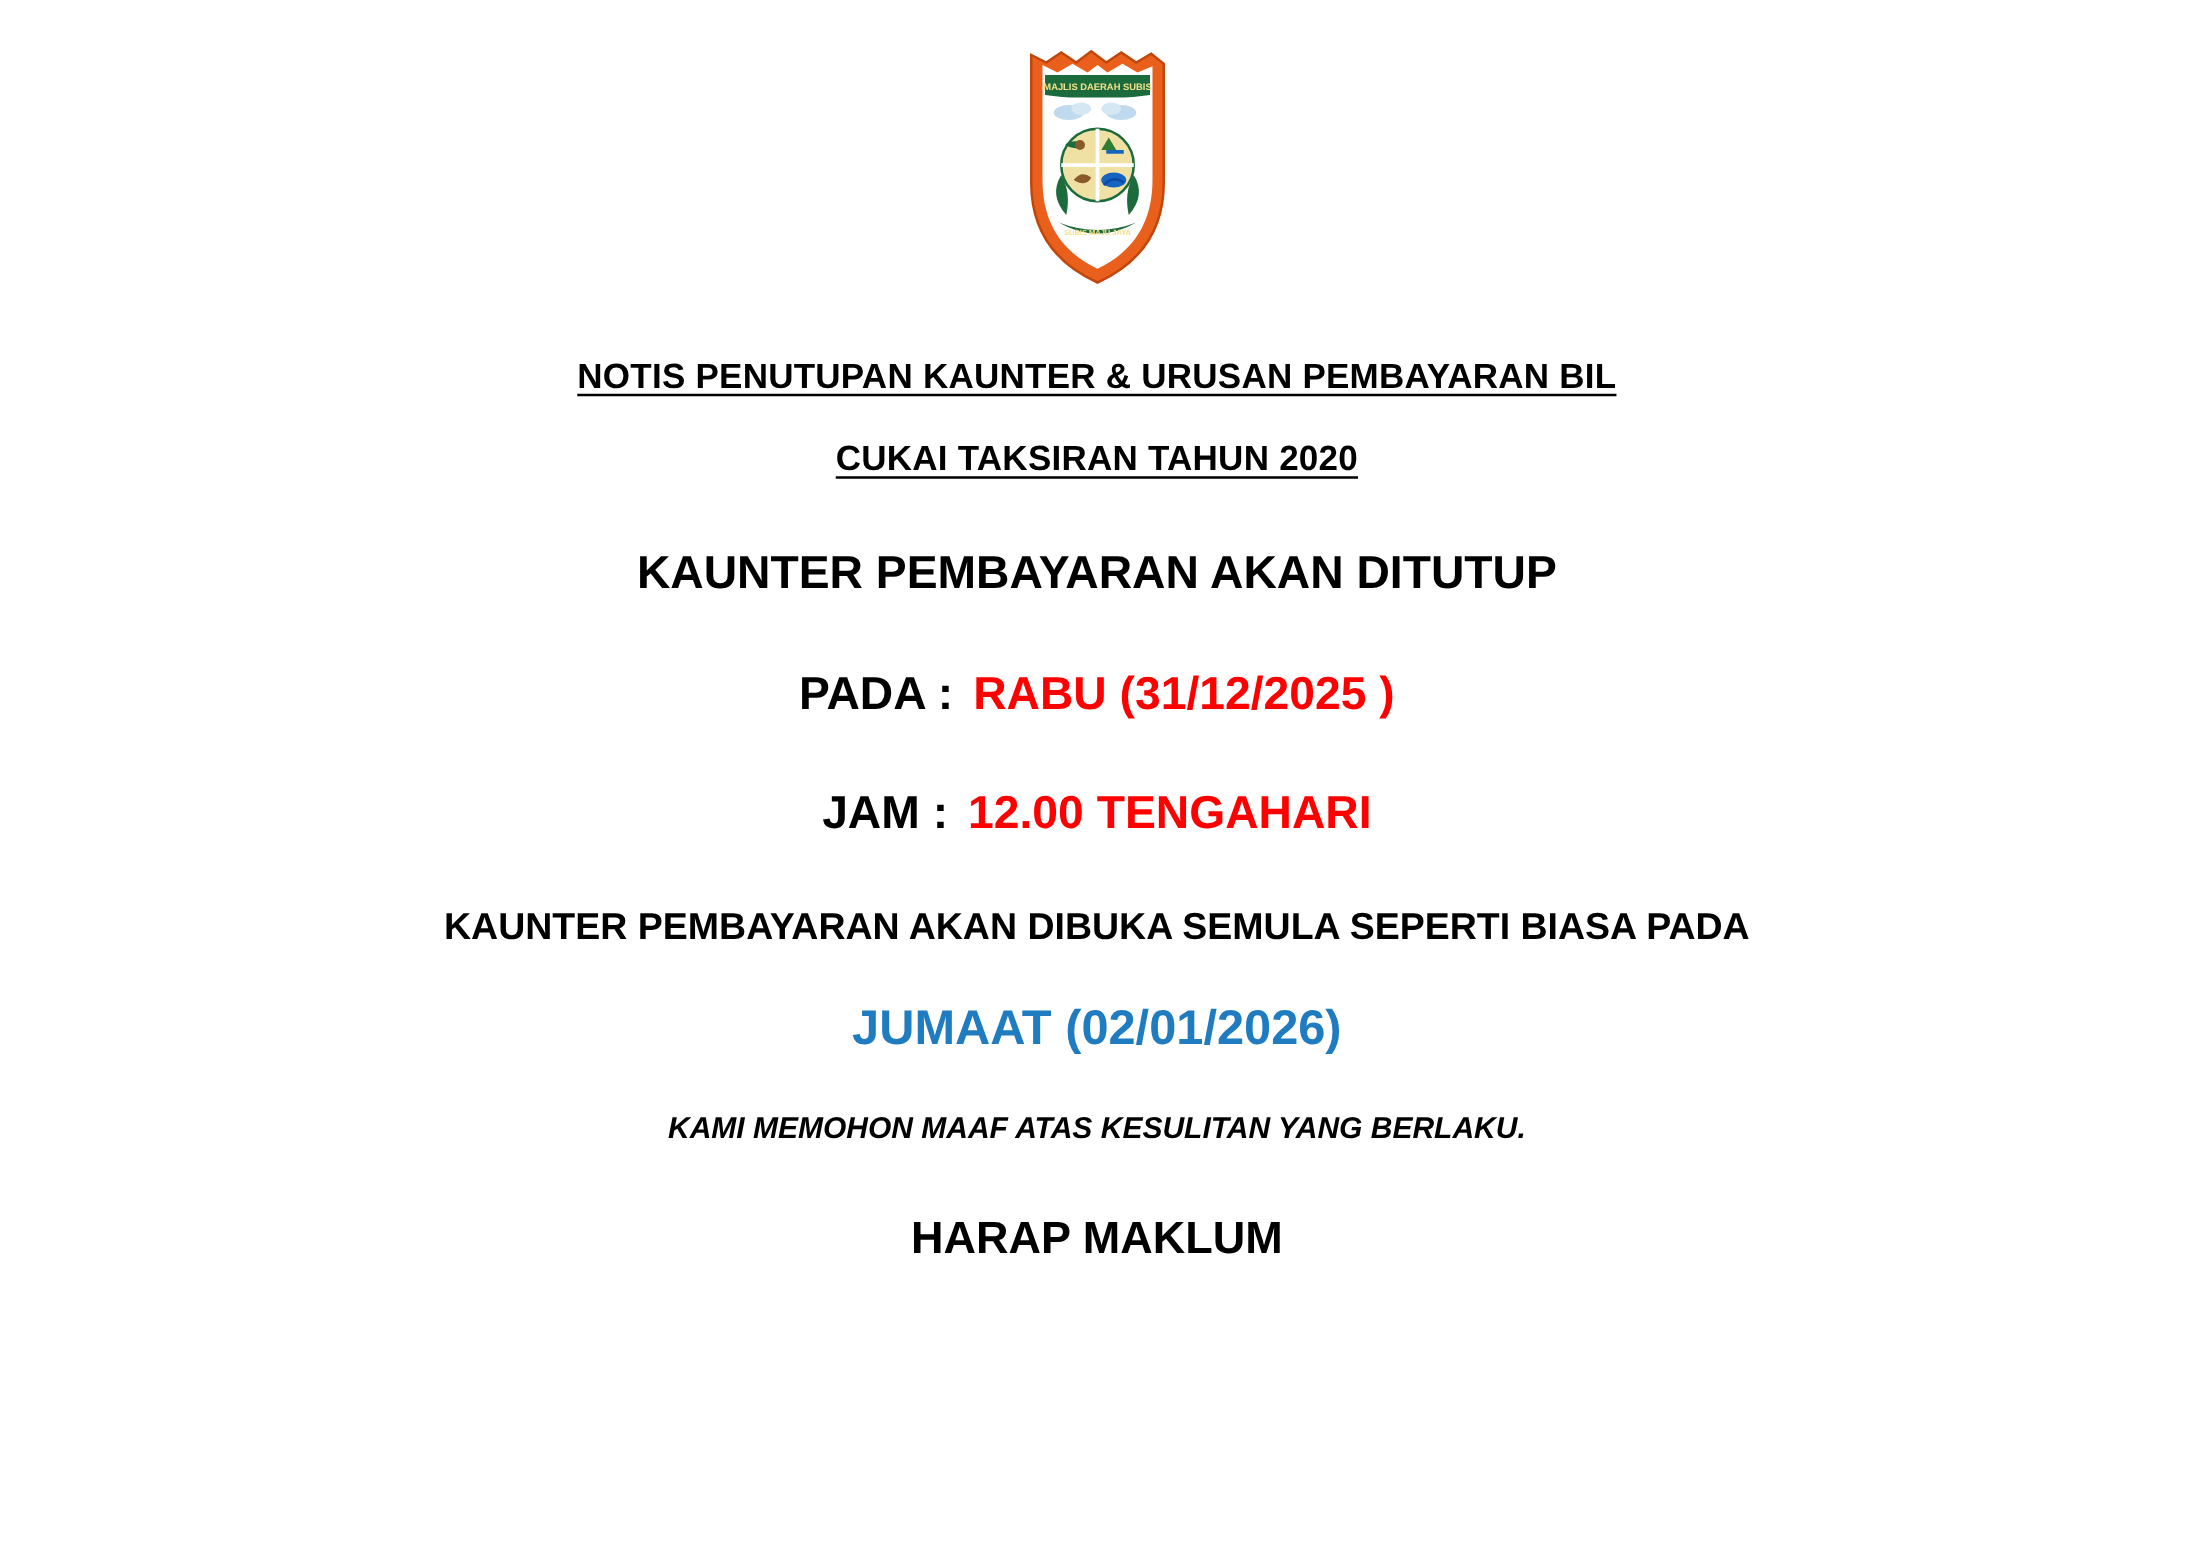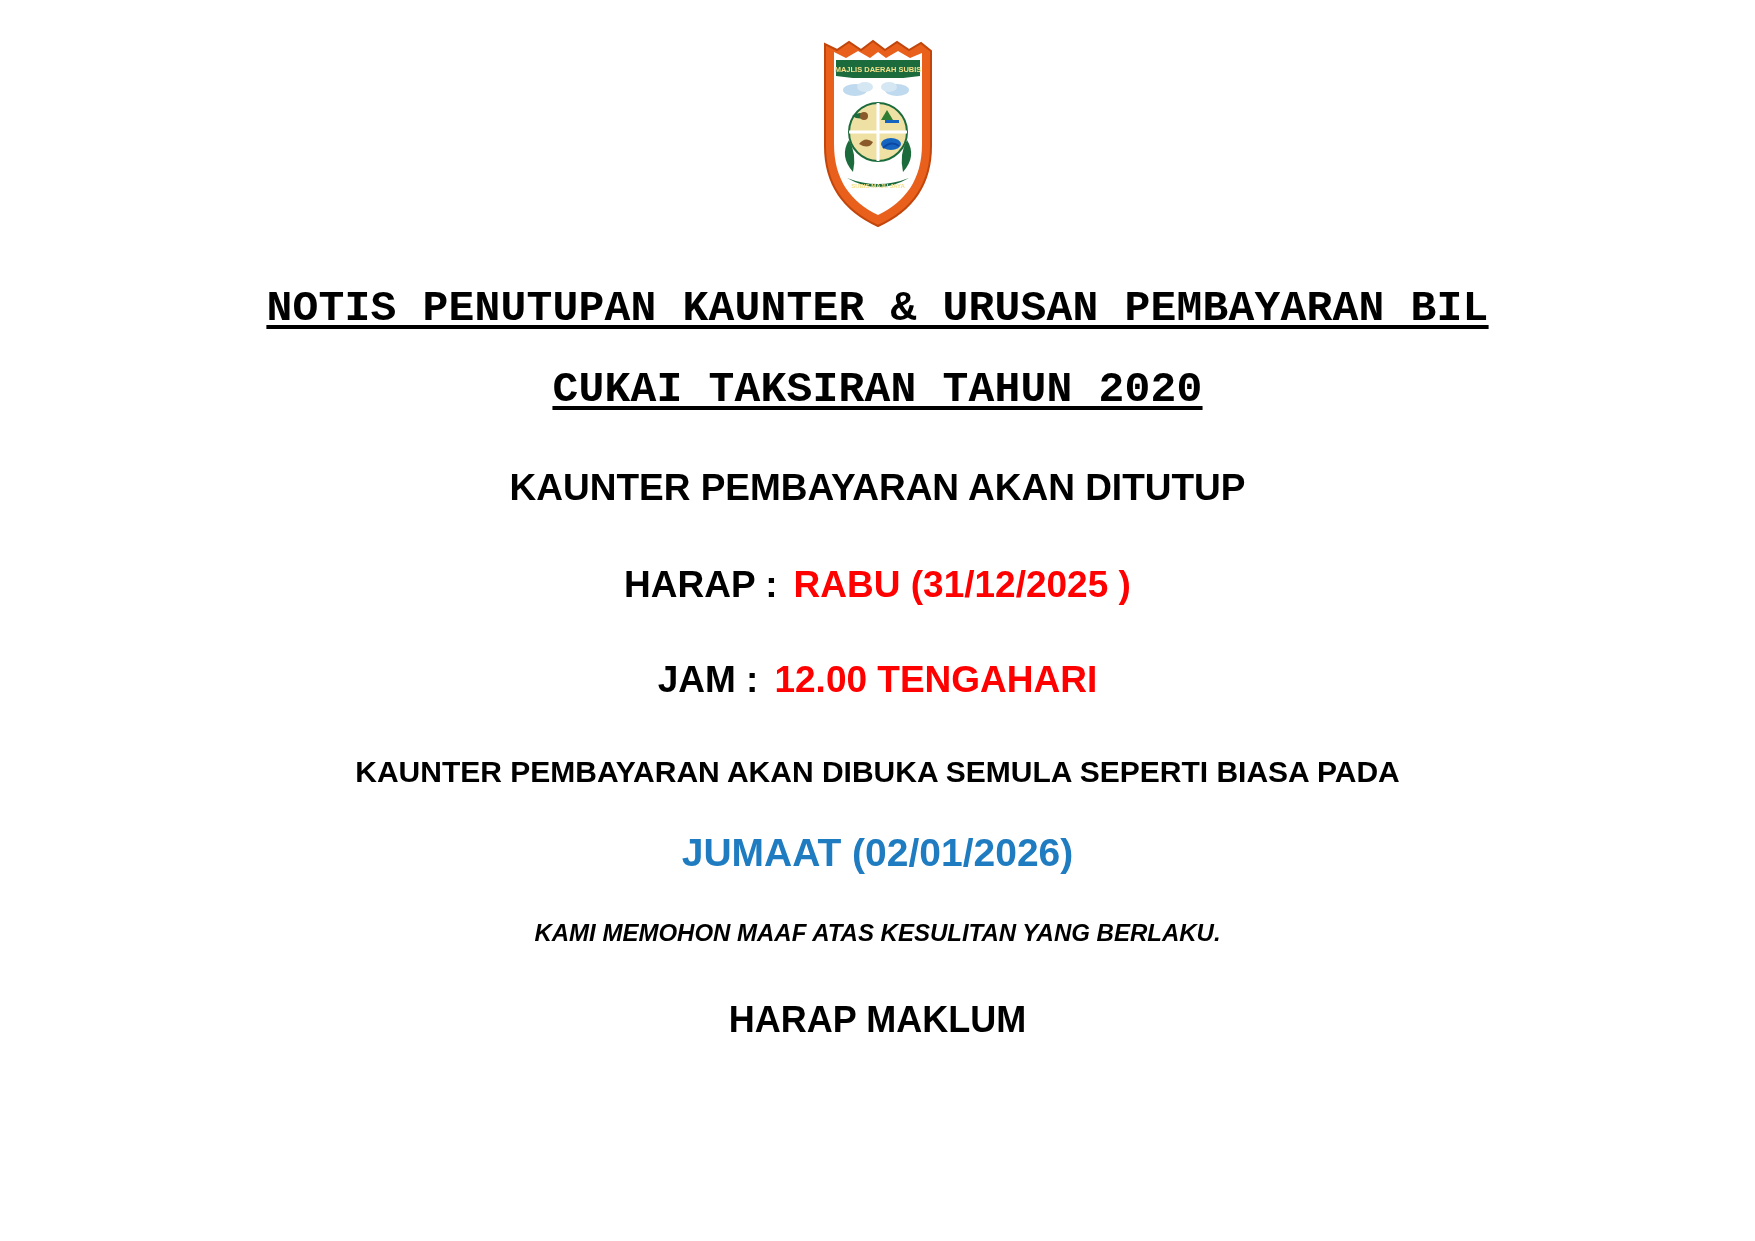--- a/index.html
+++ b/index.html
@@ -35,27 +35,26 @@
     height: 195px;
   }
   .crest svg { display: block; }
 
   
   .title-block {
     margin-top: 56px;
     text-align: center;
   }
   .title-line {
-    font-size: 43px;
+    font-size: 28px;
     font-weight: bold;
     letter-spacing: 0.2px;
     line-height: 1.0;
     margin: 0 auto;
     display: block;
-    font-family: Liberation Mono, monospace;
   }
   .title-line span.u {
     text-decoration: underline;
     text-underline-offset: 5px;
   }
   .title-line.second {
     margin-top: 38px;
   }
 
   .line {
@@ -132,21 +131,21 @@
     <div class="title-line second">
       <span class="u">CUKAI TAKSIRAN TAHUN 2020</span>
     </div>
   </div>
 
   <div class="line l-ditutup">
     <span>KAUNTER PEMBAYARAN AKAN DITUTUP</span>
   </div>
 
   <div class="line l-pada">
-    <span class="pada-label">HARAP  :</span><span class="spacer-wide"></span><span class="red">RABU  (31/12/2025 )</span>
+    <span class="pada-label">PADA  :</span><span class="spacer-wide"></span><span class="red">RABU  (31/12/2025 )</span>
   </div>
 
   <div class="line l-jam">
     <span class="jam-label">JAM     :</span><span class="spacer-wide"></span><span class="red">12.00 TENGAHARI</span>
   </div>
 
   <div class="line l-dibuka">
     <span>KAUNTER PEMBAYARAN AKAN DIBUKA SEMULA SEPERTI BIASA PADA</span>
   </div>
 

